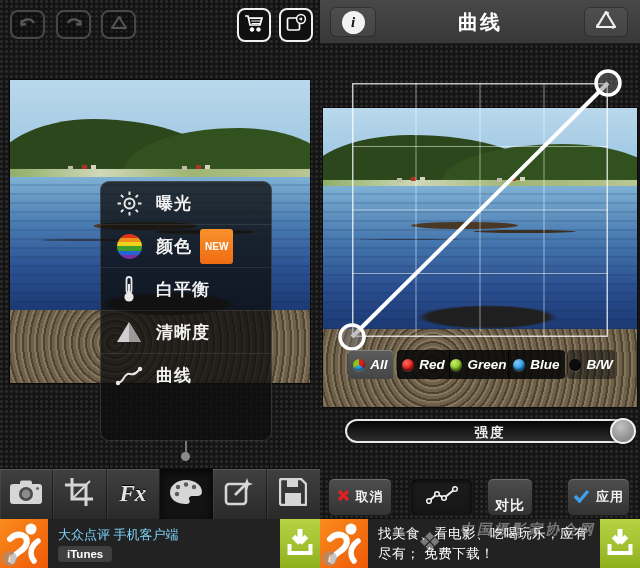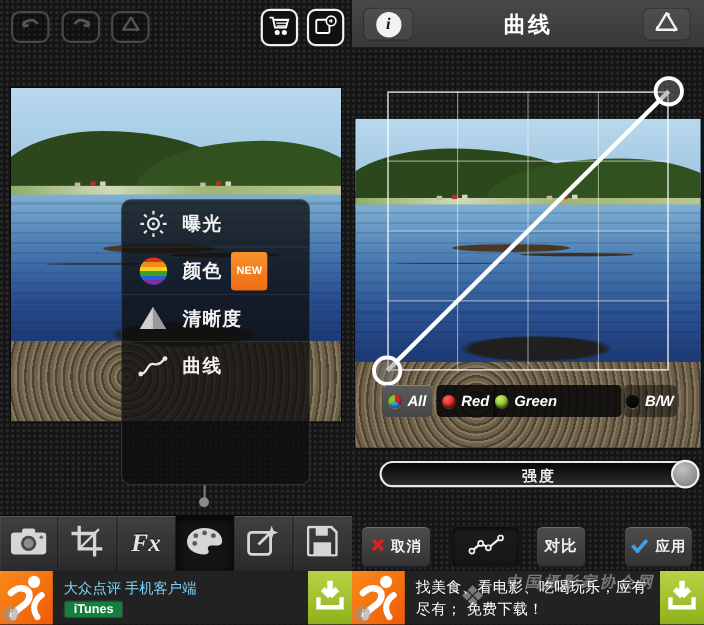--- a/index.html
+++ b/index.html
@@ -59,21 +59,21 @@
                 repeating-radial-gradient(circle at 40% 40%, #7d6e54 0 2px, #57globalAlpha 0) ;
   }
   .ph-rocks:after { content:""; position:absolute; inset:0;
               background:repeating-radial-gradient(circle at 35% 45%, rgba(20,15,8,.35) 0 2px, rgba(190,175,145,.28) 2px 4px, transparent 4px 7px); }
   .ph-drift { position:absolute; top:70%; left:30%; width:45%; height:8%;
               background:radial-gradient(ellipse at center, #201a10 0 60%, transparent 70%); opacity:.85; }
 
   
   .menu { position:absolute; left:100px; top:181px; width:172px; height:260px;
           background:rgba(14,14,14,.78); border:1px solid rgba(255,255,255,.14);
-          border-radius:9px;margin-left:10px; }
+          border-radius:9px; }
   .menu-row { position:relative; height:43.1px; display:flex; align-items:center;
           border-bottom:1px solid rgba(255,255,255,.09); }
   .menu-row:last-child { border-bottom:none; }
   .menu-ic { width:30px; margin-left:13px; display:flex; justify-content:center; }
   .menu-label { color:#f2f2f2; font-size:17px; font-weight:bold; margin-left:12px; letter-spacing:1px; }
   .badge-new { margin-left:8px; background:linear-gradient(#f8912c,#ef6c12); color:#fff;
           font-size:10px; font-weight:bold; padding:12px 5px; border-radius:3px; }
   .rainbow { width:25px; height:25px; border-radius:50%;
           background:linear-gradient(#e03318 0 17%, #ef8d1b 17% 34%, #efd21c 34% 50%, #3f9e2a 50% 67%, #2565d2 67% 84%, #7a2fa8 84%); }
   .menu-stem { position:absolute; left:185px; top:441px; width:1.5px; height:12px; background:#777; }
@@ -93,21 +93,21 @@
   .ad { position:absolute; left:0; top:519px; width:320px; height:49px; background:#222; overflow:hidden; }
   .ad-logo { position:absolute; left:0; top:0; width:48px; height:49px;
           background:linear-gradient(135deg,#f98b1c,#ef5a07); }
   .ad-info { position:absolute; left:2px; bottom:2px; width:15px; height:15px; border-radius:50%;
           background:rgba(150,150,150,.55); color:#eee; font-size:10px; font-weight:bold;
           font-family:"Liberation Serif", serif; font-style:italic;
           display:flex; align-items:center; justify-content:center; }
   .ad-dl { position:absolute; right:0; top:0; width:40px; height:49px;
           background:linear-gradient(#b8d344,#8fb01d); display:flex; align-items:center; justify-content:center; }
   .ad-title { position:absolute; left:58px; top:7px; color:#7dd3fc; font-size:13px; }
-  .ad-itunes { position:absolute; left:58px; top:27px; background:#15803d; border:1px solid #3d3d3d;
+  .ad-itunes { position:absolute; left:58px; top:27px; background:#404040; border:1px solid #3d3d3d;
           border-radius:3px; color:#fff; font-size:11.5px; font-weight:bold; padding:1px 8px; }
   .ad-line { position:absolute; left:58px; color:#fff; font-size:13.5px; letter-spacing:.5px; }
   .wm { position:absolute; right:44px; top:2px; width:190px; text-align:right; color:#fff; pointer-events:none; }
   .wm-name { font-family:"Liberation Serif", serif; font-style:italic; font-size:14px; opacity:.38; letter-spacing:3px;font-weight:bold; }
   .wm-url  { font-size:11px; letter-spacing:1.5px; opacity:.5; }
   .wm-glyph{ position:absolute; left:12px; top:6px; font-size:26px; opacity:.4; }
 
   
   .rtopbar { position:absolute; left:0; top:0; width:320px; height:44px;
           background:linear-gradient(#484848,#383838); border-bottom:1px solid #1d1d1d; }
@@ -153,21 +153,21 @@
 
   
   .abtn { position:absolute; top:478px; height:38px; border-radius:6px;
           background:linear-gradient(#4d4d4d,#333); border:1px solid #1a1a1a;
           box-shadow:inset 0 1px 0 rgba(255,255,255,.18);
           display:flex; align-items:center; justify-content:center; gap:6px;
           color:#f2f2f2; font-size:13px; font-weight:bold; letter-spacing:1px; }
   .abtn.dark { background:linear-gradient(#1d1d1d,#151515); box-shadow:inset 0 2px 5px rgba(0,0,0,.8); }
   #btn-cancel { left:8px; width:64px; }
   #btn-curve-tool { left:90px; width:63px; }
-  #btn-compare { left:167px; width:46px; font-size:14px; }
+  #btn-compare { left:167px; width:46px; font-size:14px;align-items:flex-end; }
   #btn-apply { left:247px; width:63px; }
 </style>
 </head>
 <body>
 
 <div class="screen">
 
   <div class="pane" id="pane-left">
 
     <div class="tbtn" style="left:10px; top:10px;">
@@ -240,20 +240,30 @@
       </div>
       <div class="menu-row">
         <span class="menu-ic">
             <span class="rainbow"></span>
           </span>
         <span class="menu-label">颜色</span>
         <span class="badge-new">NEW</span>
       </div>
       <div class="menu-row">
         <span class="menu-ic">
+          <svg width="16" height="28" viewBox="0 0 16 28">
+            <rect x="5.5" y="2" width="5" height="16" rx="2.5" stroke="#e8e8e8" stroke-width="1.8" fill="none"></rect>
+            <circle cx="8" cy="22" r="4.6" fill="#e8e8e8"></circle>
+            <rect x="7" y="9" width="2" height="10" fill="#e8e8e8"></rect>
+          </svg>
+        </span>
+        <span class="menu-label">白平衡</span>
+      </div>
+      <div class="menu-row">
+        <span class="menu-ic">
           <svg width="26" height="24" viewBox="0 0 26 24">
               <path d="M13 2 L25 22 H1 Z" fill="#cfcfcf"></path>
               <path d="M13 2 L25 22 H13 Z" fill="#9a9a9a"></path>
             </svg>
         </span>
         <span class="menu-label">清晰度</span>
       </div>
       <div class="menu-row">
         <span class="menu-ic">
           <svg width="28" height="22" viewBox="0 0 28 22">
@@ -392,20 +402,24 @@
       <span class="lbl">All</span>
     </div>
     <div class="chan chan-red">
       <span class="dot dot-red"></span>
       <span class="lbl">Red</span>
     </div>
     <div class="chan chan-green">
       <span class="dot dot-green"></span>
       <span class="lbl">Green</span>
     </div>
+    <div class="chan chan-blue">
+      <span class="dot dot-blue"></span>
+      <span class="lbl">Blue</span>
+    </div>
     <div class="chan chan-bw">
       <span class="dot dot-bw"></span>
       <span class="lbl">B/W</span>
     </div>
 
     <div class="slider">
       <div class="slider-label">强度</div>
       <div class="slider-knob"></div>
     </div>
 

